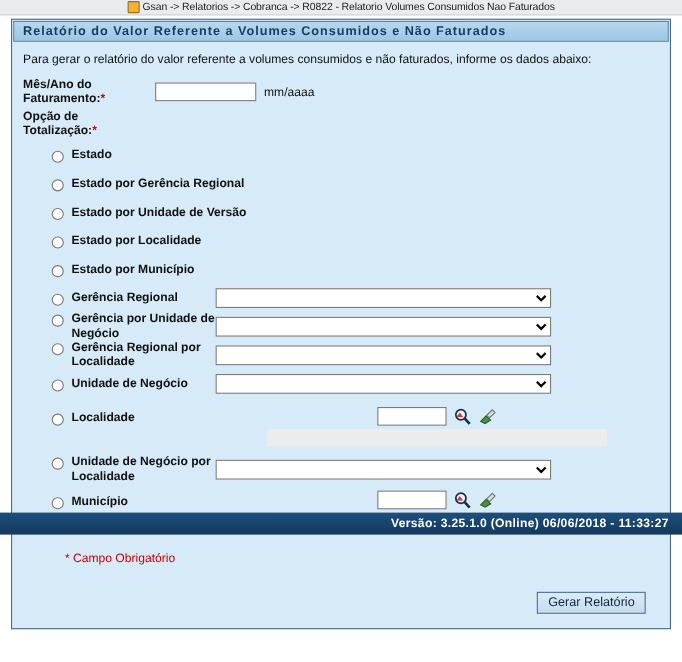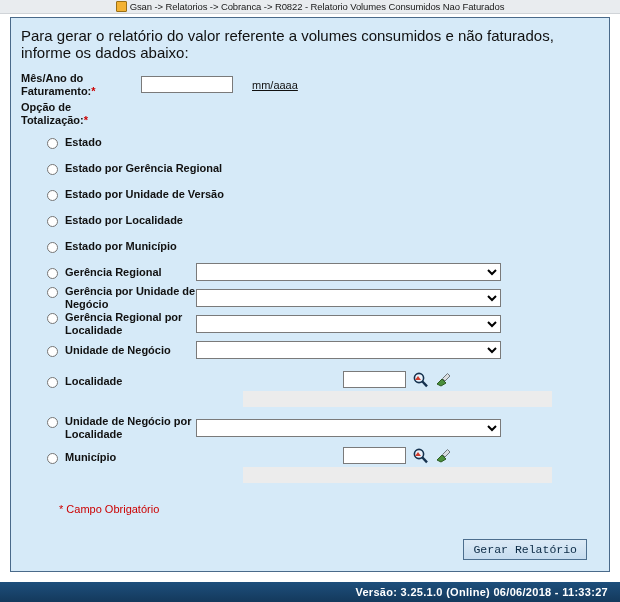--- a/index.html
+++ b/index.html
@@ -11,21 +11,21 @@
     width: 620px;
     height: 602px;
     font-family: "Liberation Sans", sans-serif;
     font-size: 11px;
     color: #000000;
     overflow: hidden;
   }
   #app {
     position: relative;
     width: 620px;
-    height: 602px;
+    height: 486px;
     box-sizing: border-box;
     background: #ffffff;
   }
 
   
   .breadcrumb-bar {
     height: 13px;
     background: #e9ecef;
     border-bottom: 1px solid #d0d4d8;
     display: flex;
@@ -70,21 +70,21 @@
     font-size: 11.5px;
     font-weight: bold;
     color: #143c5e;
     letter-spacing: 0.9px;
   }
 
   .panel-body {
     padding: 9px 10px 0 10px;
   }
   .intro-text {
-    font-size: 15px;
+    font-size: 11px;
     color: #111111;
     margin-bottom: 10px;
   }
 
   
   .form-row {
     display: flex;
     align-items: center;
     margin-bottom: 2px;
   }
@@ -109,25 +109,24 @@
   input.text-input {
     font-family: "Liberation Sans", sans-serif;
     font-size: 11px;
     height: 17px;
     box-sizing: border-box;
     border: 1px solid #7a7a7a;
     background: #ffffff;
     padding: 1px 3px;
   }
   .mmaaaa {
-    margin-left: 19px;
+    margin-left: 7px;
     font-size: 11px;
     color: #111111;
     font-weight: normal;
-    text-decoration: underline;
   }
 
   
   .options {
     margin-top: 2px;
   }
   .opt-row {
     display: flex;
     align-items: center;
     min-height: 26px;
@@ -204,21 +203,21 @@
   }
 
   
   .actions {
     margin-top: 24px;
     padding-right: 12px;
     display: flex;
     justify-content: flex-end;
   }
   .btn {
-    font-family: Liberation Mono, monospace;
+    font-family: Liberation Sans, sans-serif;
     font-size: 11.5px;
     color: #0b2a45;
     background: linear-gradient(to bottom, #dceaf6 0%, #c6dcef 100%);
     border: 1px solid #4c6e8e;
     padding: 3px 9px;
     cursor: pointer;
   }
 
   
   .footer {
@@ -244,20 +243,21 @@
 
 <div id="app">
 
   <div class="breadcrumb-bar">
     <span class="breadcrumb-icon"></span>
     <span>Gsan -&gt; Relatorios -&gt; Cobranca -&gt; R0822 - Relatorio Volumes Consumidos Nao Faturados</span>
   </div>
 
   <div class="panel">
 
+    <div class="panel-title">Relatório do Valor Referente a Volumes Consumidos e Não Faturados</div>
 
     <div class="panel-body">
 
       <div class="intro-text">Para gerar o relatório do valor referente a volumes consumidos e não faturados, informe os dados abaixo:</div>
 
       <div class="form-row">
         <div class="label-cell">
           <span>Mês/Ano do Faturamento:</span><span class="req">*</span>
         </div>
         <div class="field-cell">

